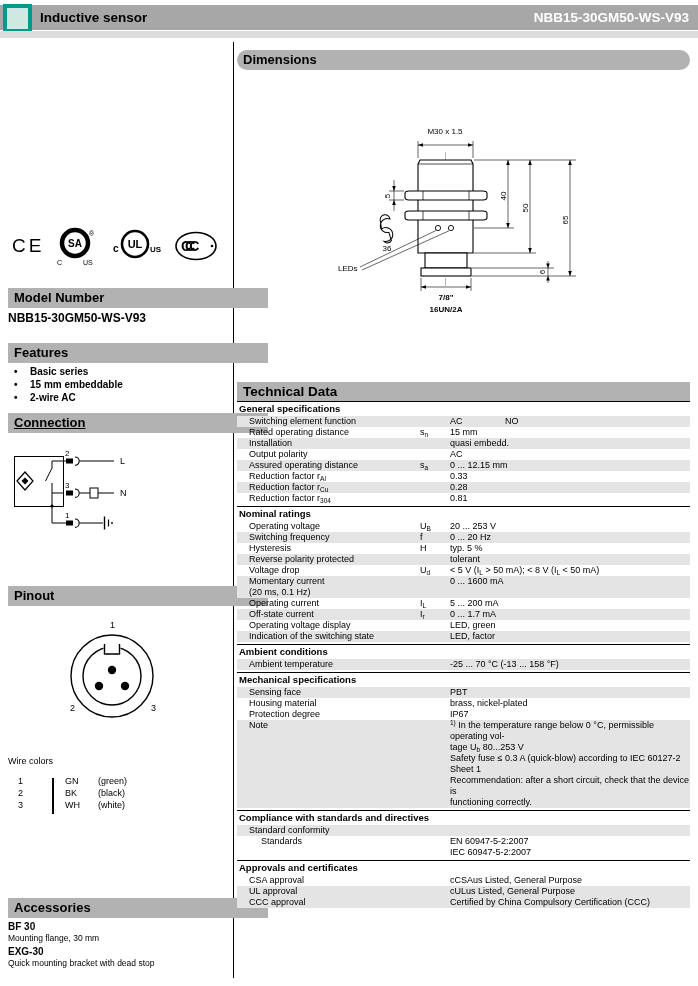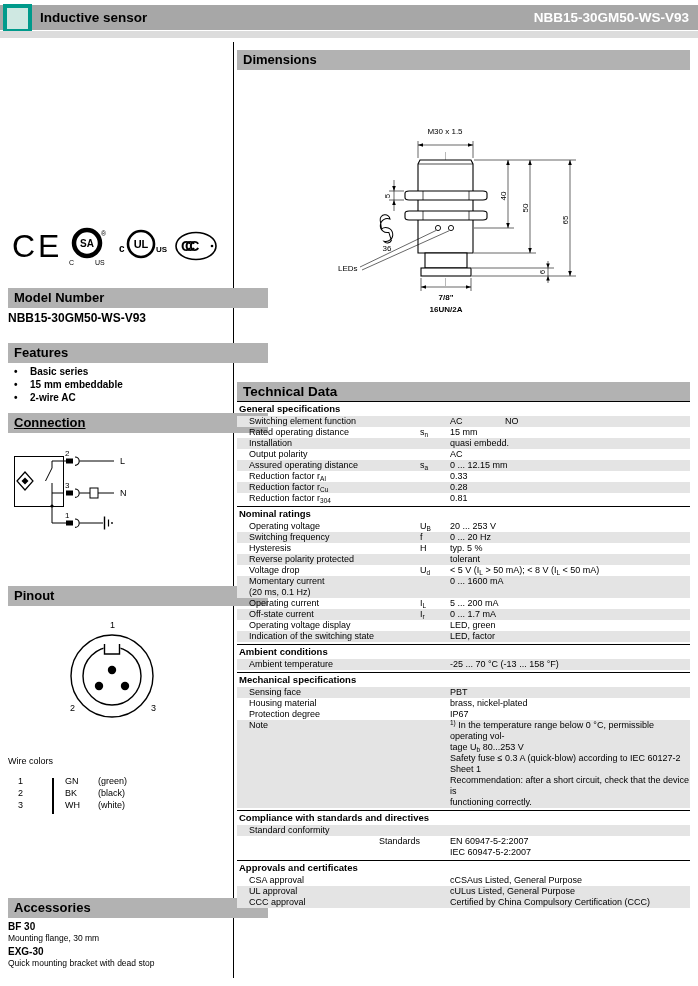--- a/index.html
+++ b/index.html
@@ -22,21 +22,21 @@
 
   .modelNumber{position:absolute;left:8px;top:311px;font-size:12px;font-weight:bold;}
 
   .featItem{height:13px;font-size:10px;font-weight:bold;position:relative;}
   .featItem .bullet{position:absolute;left:6px;top:0;}
   .featItem .ftext{position:absolute;left:22px;top:0;}
   #features-list{position:absolute;left:8px;top:366px;width:220px;}
 
   
   #cert-row{position:absolute;left:12px;top:224px;width:208px;height:44px;display:flex;align-items:center;justify-content:space-between;}
-  .ceText{font-size:32px;font-weight:normal;letter-spacing:3px;}
+  .ceText{font-size:19px;font-weight:normal;letter-spacing:3px;}
 
   
   #wire-colors{position:absolute;left:8px;top:756px;width:200px;}
   #wire-colors .wtitle{font-size:9px;margin-bottom:10px;}
   .wrow{position:relative;height:12px;font-size:9px;}
   .wrow .wpin{position:absolute;left:10px;}
   .wrow .wcode{position:absolute;left:57px;}
   .wrow .wname{position:absolute;left:90px;}
   #wire-bar{position:absolute;left:44px;top:22px;width:1.5px;height:36px;background:#000;}
 
@@ -45,21 +45,21 @@
   .accName{font-size:10px;font-weight:bold;line-height:12px;}
   .accDesc{font-size:8.5px;line-height:11px;margin-bottom:2px;}
 
   
   #tech-table{position:absolute;left:237px;top:401px;width:453px;}
   .tsec{border-top:1px solid #000;font-weight:bold;font-size:9.5px;padding:1px 0 2px 2px;margin-top:2px;}
   .tsec:first-child{margin-top:0;}
   .trow{display:grid;grid-template-columns:171px 30px 1fr;padding-left:12px;box-sizing:border-box;font-size:9px;line-height:11px;min-height:11px;}
   .trow.shaded{background:#e4e4e4;}
   .trow .lbl{white-space:pre-line;}
-  .trow .lbl.ind2{padding-left:12px;text-align:right;}
+  .trow .lbl.ind2{padding-left:12px;}
   .trow .v1{display:inline-block;min-width:55px;}
   sub{font-size:6.5px;vertical-align:-2px;line-height:0;}
   sup{font-size:6.5px;vertical-align:3px;line-height:0;}
 
   
   .diag{position:absolute;}
   svg text{font-family:"Liberation Sans", sans-serif;}
 </style>
 </head>
 <body>
@@ -189,21 +189,21 @@
 </div>
 
 <div class="secbar left" style="top:898px;">Accessories</div>
 <div id="acc-list">
     <div class="accName">BF 30</div>
     <div class="accDesc">Mounting flange, 30 mm</div>
     <div class="accName">EXG-30</div>
     <div class="accDesc">Quick mounting bracket with dead stop</div>
   </div>
 
-<div class="secbar right" style="top:50px;">Dimensions</div>
+<div class="secbar right" style="top:50px;border-radius:10px;">Dimensions</div>
 
 <svg class="diag" style="left:330px;top:118px;" width="270" height="200" viewBox="0 0 270 200">
 
   <line x1="115.5" y1="34" x2="115.5" y2="168" stroke="#888" stroke-width="0.6" stroke-dasharray="8 2 2 2"></line>
 
   <polygon points="88,46 90,42 141,42 143,46 143,135 88,135" fill="#fff" stroke="#000" stroke-width="1.1"></polygon>
   <line x1="88" y1="46" x2="143" y2="46" stroke="#000" stroke-width="0.7"></line>
 
   <path d="M75,75.5 Q75,73 79,73 L153,73 Q157,73 157,75.5 L157,79.5 Q157,82 153,82 L79,82 Q75,82 75,79.5 Z" fill="#fff" stroke="#000" stroke-width="1.1"></path>
   <line x1="93" y1="73" x2="93" y2="82" stroke="#000" stroke-width="0.7"></line>

